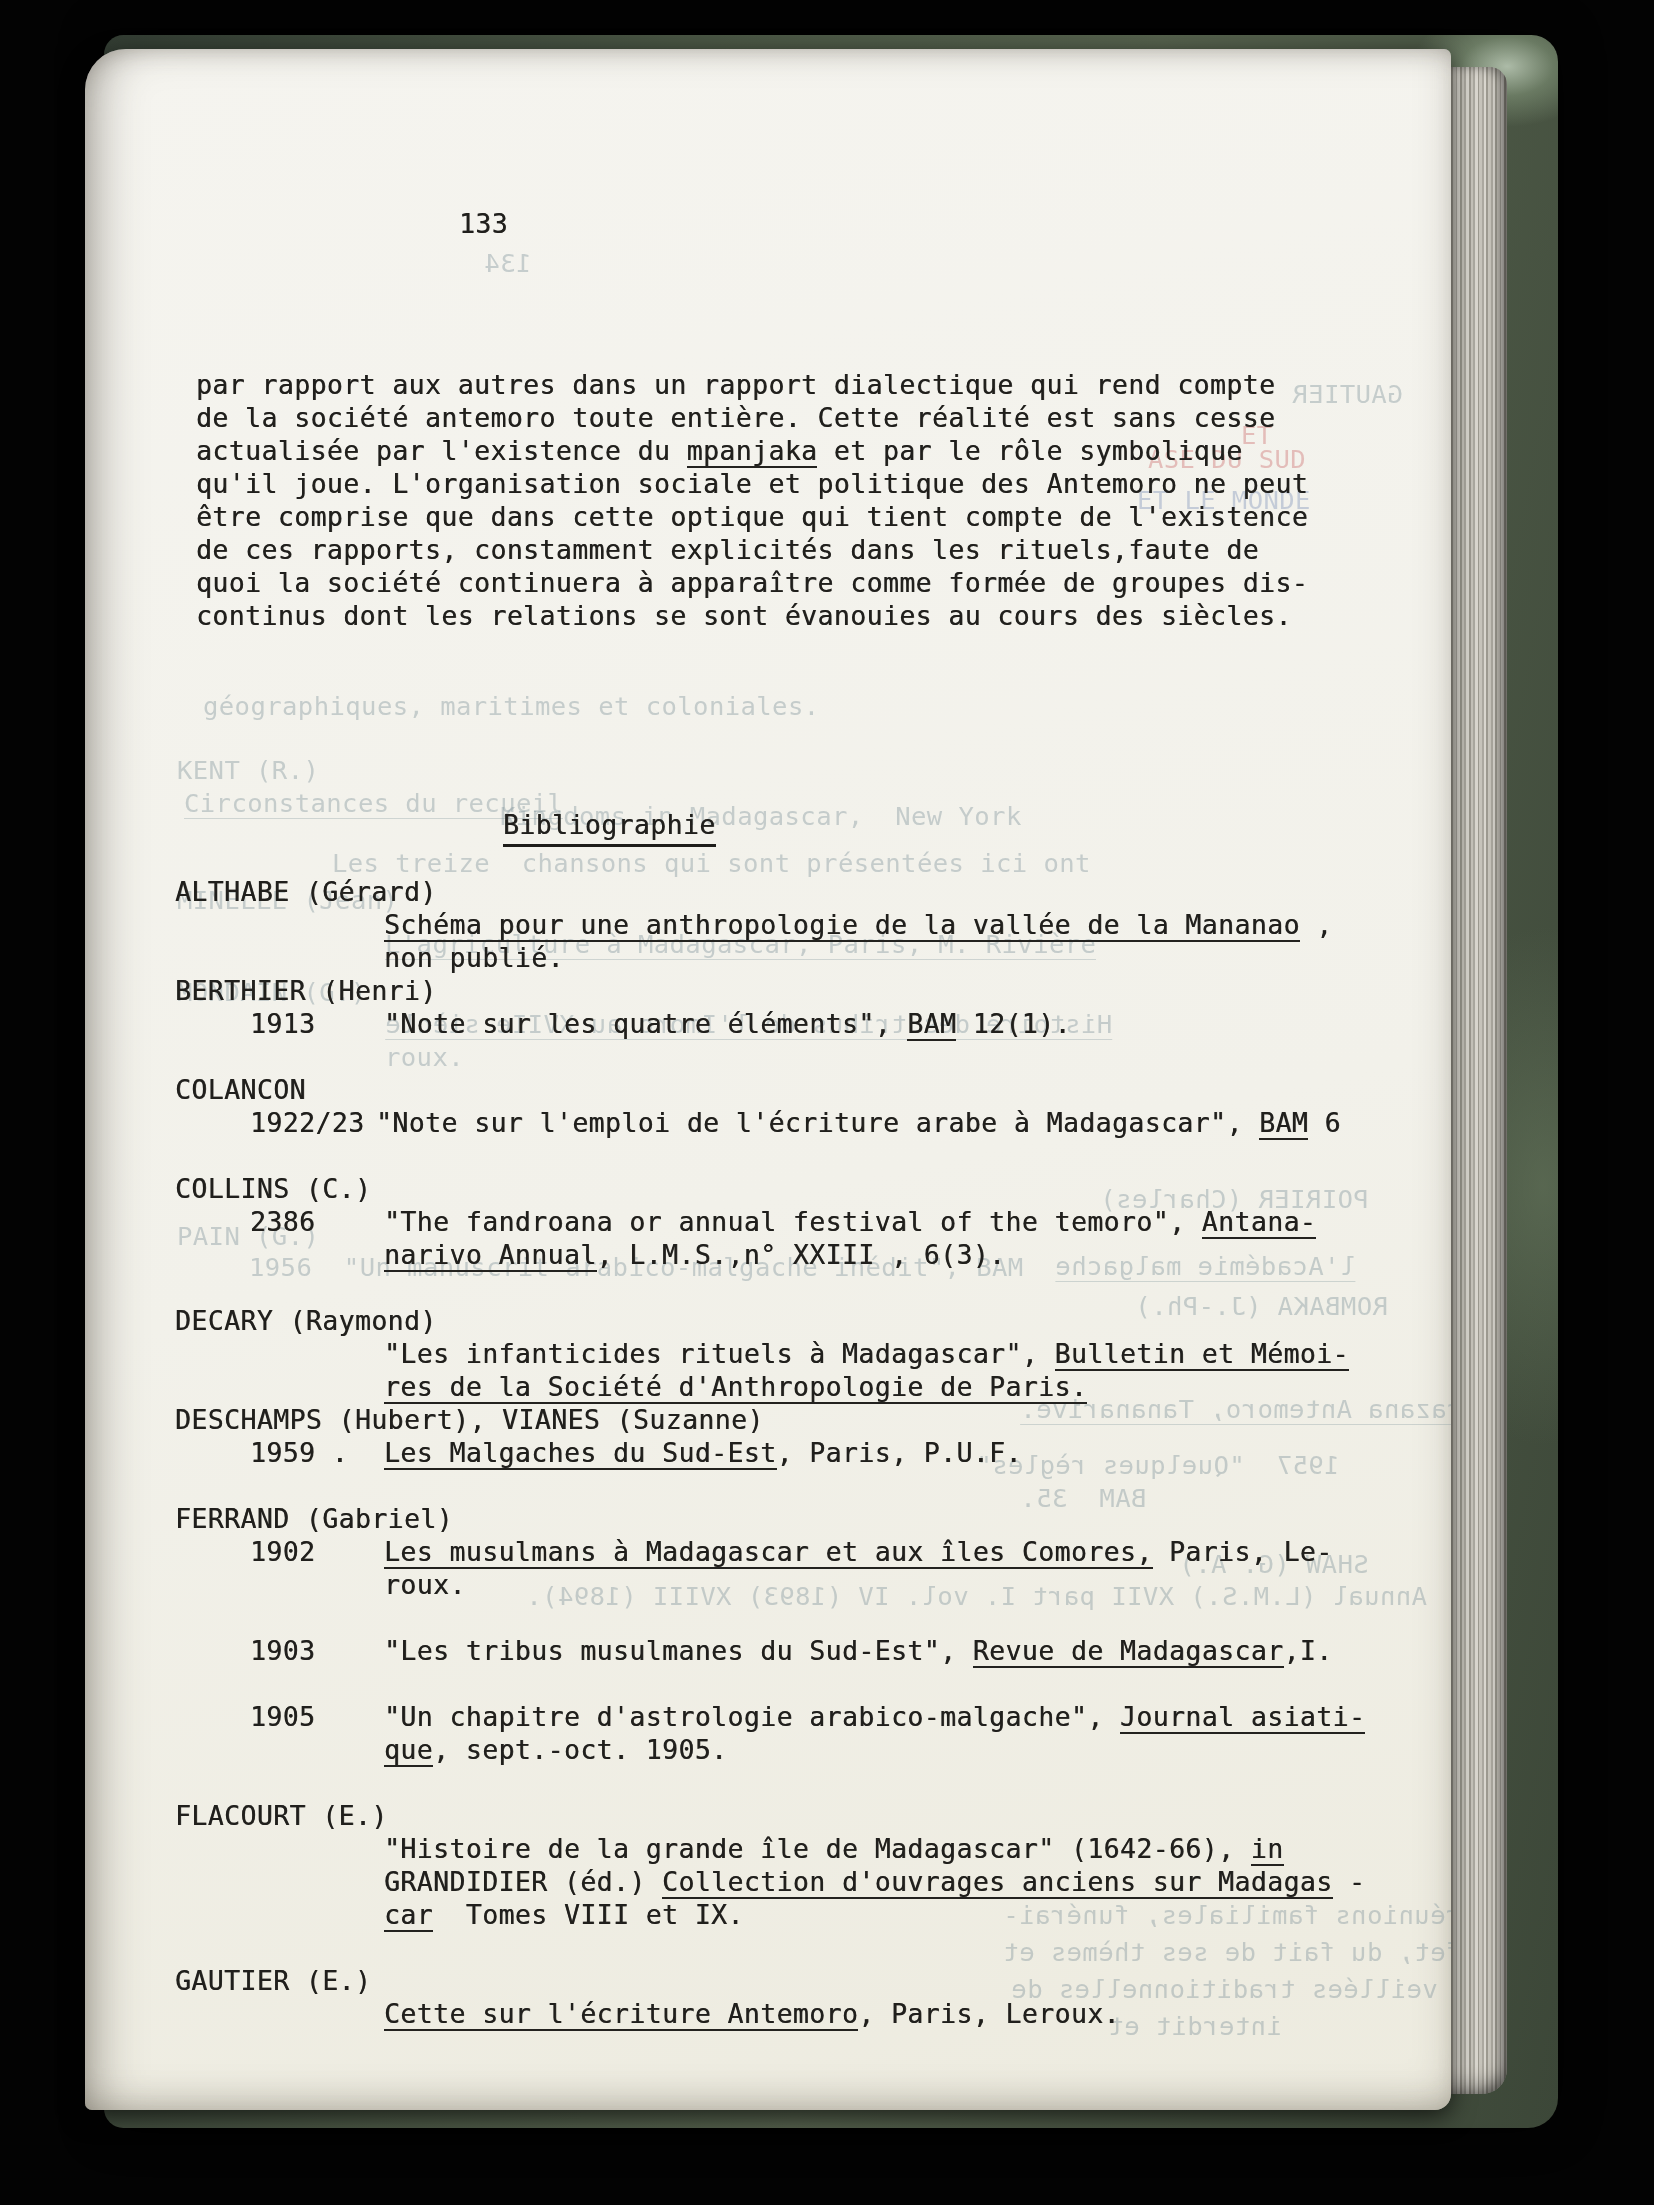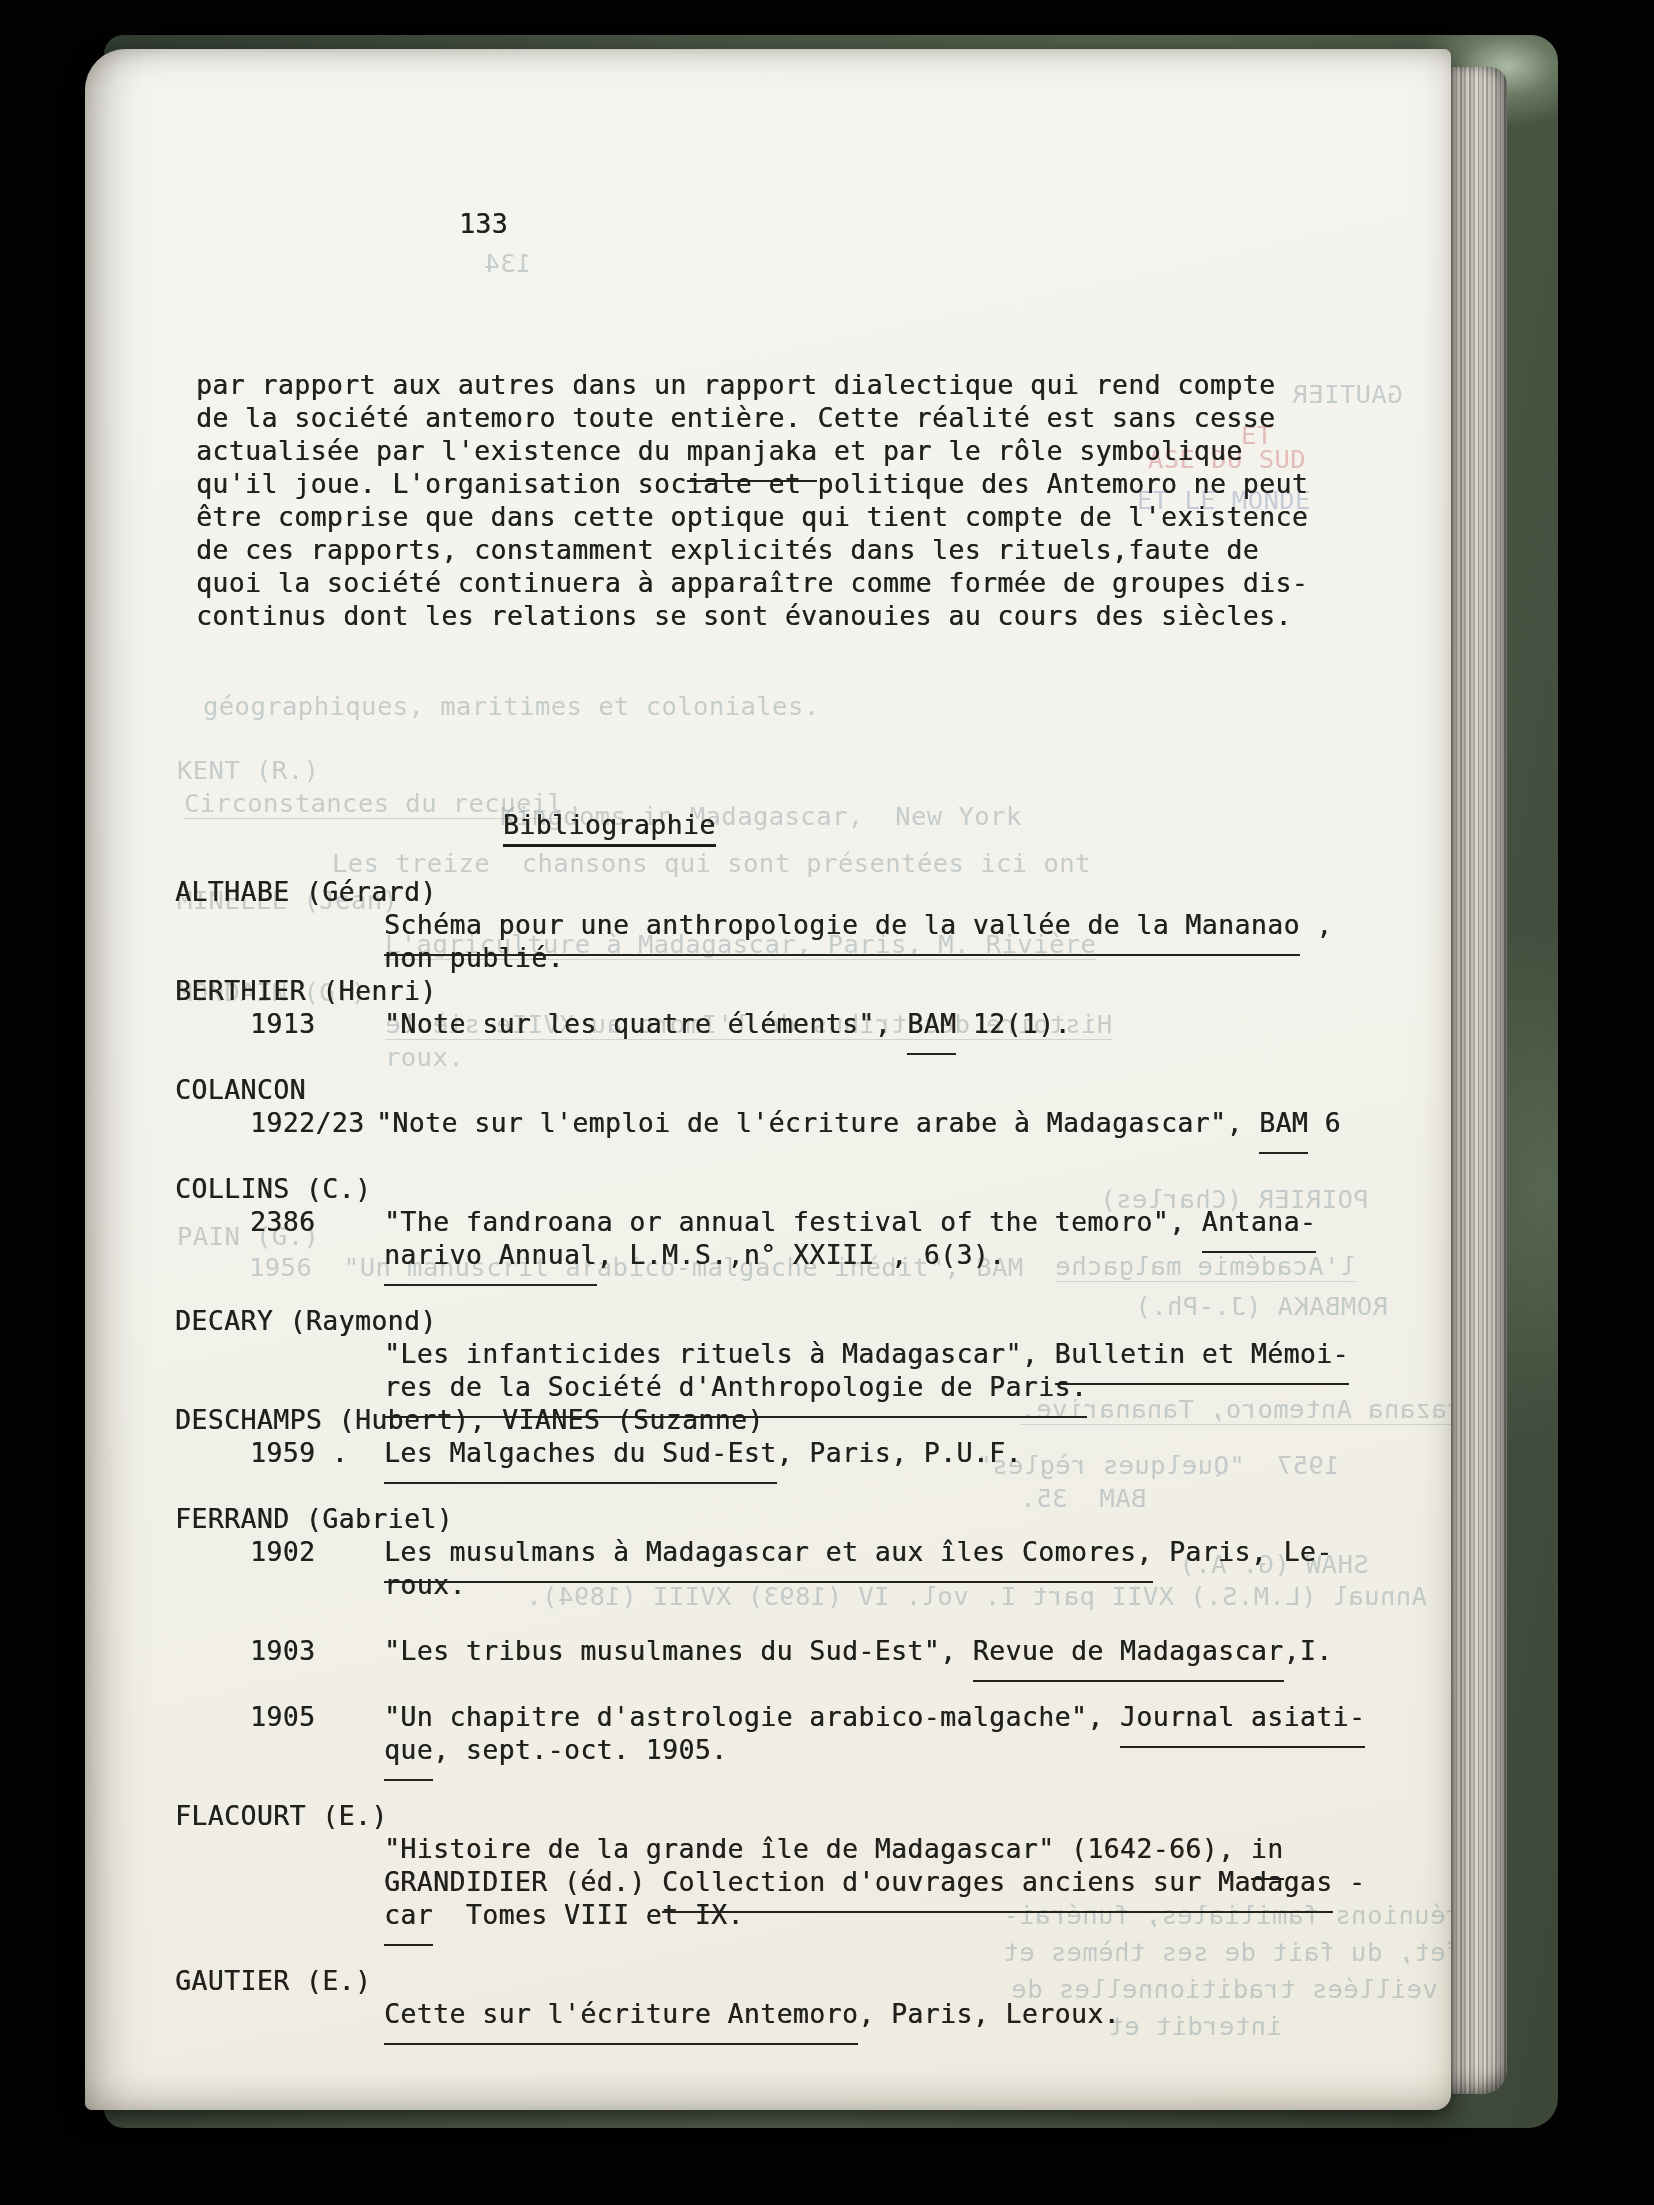--- a/index.html
+++ b/index.html
@@ -24,21 +24,21 @@
       border-radius:41px 7px 16px 7px;
       box-shadow:inset 26.5px 0 49px -19.4px rgba(72,66,55,.5),
                  inset -10.6px -17.6px 41px -17.6px rgba(95,88,70,.38),
                  inset 0 14px 26.5px -17.6px rgba(80,75,62,.35),
                  0 7px 23px rgba(0,0,0,.65);}
   .page-number{position:absolute;left:374px;top:159px;font-size:26.5px;letter-spacing:0.4px;
       color:#201f1c;text-shadow:0.4px 0 0 rgba(32,31,28,.8);}
   .paragraph{position:absolute;left:104px;top:319px;font-size:26.5px;line-height:33px;
       letter-spacing:0.4px;color:#201f1c;white-space:pre;text-shadow:0.4px 0 0 rgba(32,31,28,.8);margin-left:7px;}
   .pline{height:33px;}
-  .u{border-bottom:2.6px solid #23221f;padding-bottom:14px;}
+  .u{border-bottom:2.6px solid #23221f;padding-bottom:0;}
   .bib-heading{position:absolute;left:418px;top:760px;font-size:26.5px;letter-spacing:0.4px;
       color:#201f1c;border-bottom:3.5px solid #1e1d1a;padding-bottom:4.4px;
       text-shadow:0.4px 0 0 rgba(32,31,28,.8);}
   .bibliography{position:absolute;left:0;top:827px;width:100%;font-size:26.5px;
       letter-spacing:0.4px;color:#201f1c;text-shadow:0.4px 0 0 rgba(32,31,28,.8);}
   .bib-line{position:relative;height:33px;white-space:pre;}
   .bib-line .year{position:absolute;left:165px;}
   .bib-line .text{position:absolute;left:299px;}
   .bib-line.author .text{left:90px;}
   .bib-line.wide .text{left:291px;}

